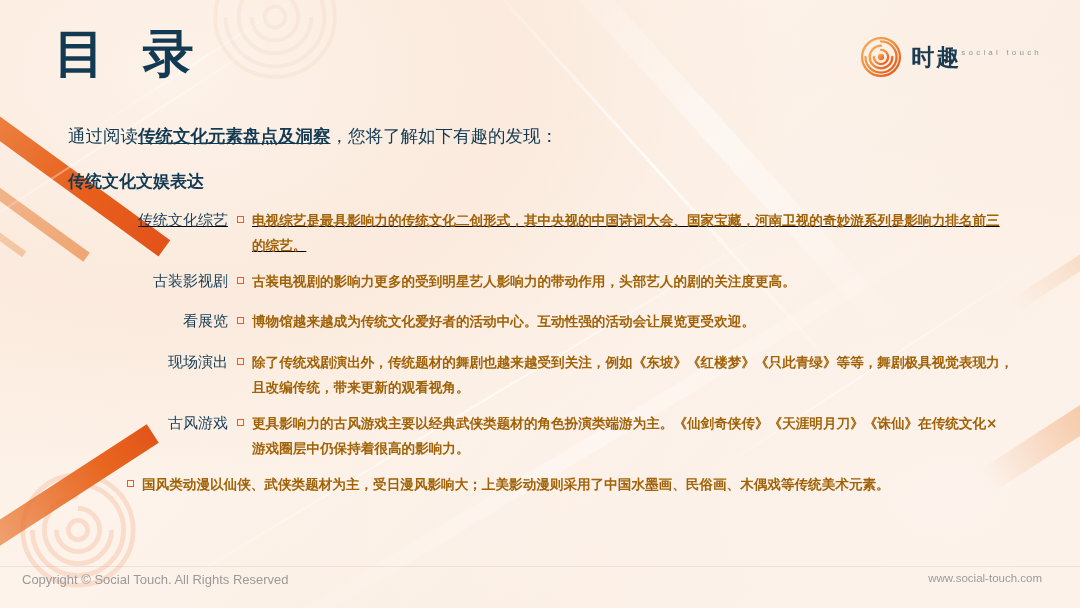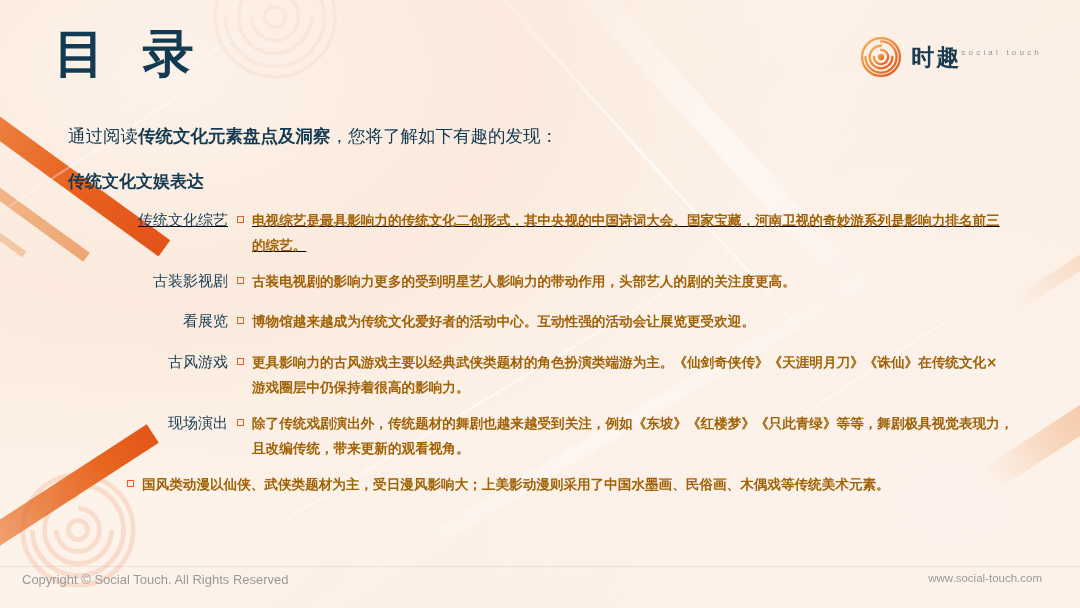--- a/index.html
+++ b/index.html
@@ -171,21 +171,21 @@
   
   .intro {
     position: absolute;
     left: 68px;
     top: 124px;
     font-size: 17.5px;
     color: #123a52;
     white-space: nowrap;
     font-family: "DejaVu Sans", "Liberation Sans", sans-serif;
   }
-  .intro .em { font-weight: bold; }
+  .intro .em { font-weight: bold; text-decoration: underline; }
 
   .section-heading {
     position: absolute;
     left: 68px;
     top: 170px;
     font-size: 17px;
     font-weight: bold;
     color: #123a52;
     font-family: "DejaVu Sans", "Liberation Sans", sans-serif;
   }
@@ -361,35 +361,35 @@
     </div>
 
     <div class="row r3">
       <div class="row-label">看展览</div>
       <div class="row-bullet"><span class="bullet-sq"></span></div>
       <div class="row-text">
         <span>博物馆越来越成为传统文化爱好者的活动中心。互动性强的活动会让展览更受欢迎。</span>
       </div>
     </div>
 
+    <div class="row r4">
+      <div class="row-label">现场演出</div>
+      <div class="row-bullet"><span class="bullet-sq"></span></div>
+      <div class="row-text">
+        <span>除了传统戏剧演出外，传统题材的舞剧也越来越受到关注，例如《东坡》《红楼梦》《只此青绿》等等，舞剧极具视觉表现力，</span>
+        <span class="l2">且改编传统，带来更新的观看视角。</span>
+      </div>
+    </div>
+
     <div class="row r5">
       <div class="row-label">古风游戏</div>
       <div class="row-bullet"><span class="bullet-sq"></span></div>
       <div class="row-text">
         <span>更具影响力的古风游戏主要以经典武侠类题材的角色扮演类端游为主。《仙剑奇侠传》《天涯明月刀》《诛仙》在传统文化×</span>
         <span class="l2">游戏圈层中仍保持着很高的影响力。</span>
-      </div>
-    </div>
-
-    <div class="row r4">
-      <div class="row-label">现场演出</div>
-      <div class="row-bullet"><span class="bullet-sq"></span></div>
-      <div class="row-text">
-        <span>除了传统戏剧演出外，传统题材的舞剧也越来越受到关注，例如《东坡》《红楼梦》《只此青绿》等等，舞剧极具视觉表现力，</span>
-        <span class="l2">且改编传统，带来更新的观看视角。</span>
       </div>
     </div>
 
     <div class="row r6">
       <div class="row-bullet"><span class="bullet-sq"></span></div>
       <div class="row-text">
         <span>国风类动漫以仙侠、武侠类题材为主，受日漫风影响大；上美影动漫则采用了中国水墨画、民俗画、木偶戏等传统美术元素。</span>
       </div>
     </div>
 

